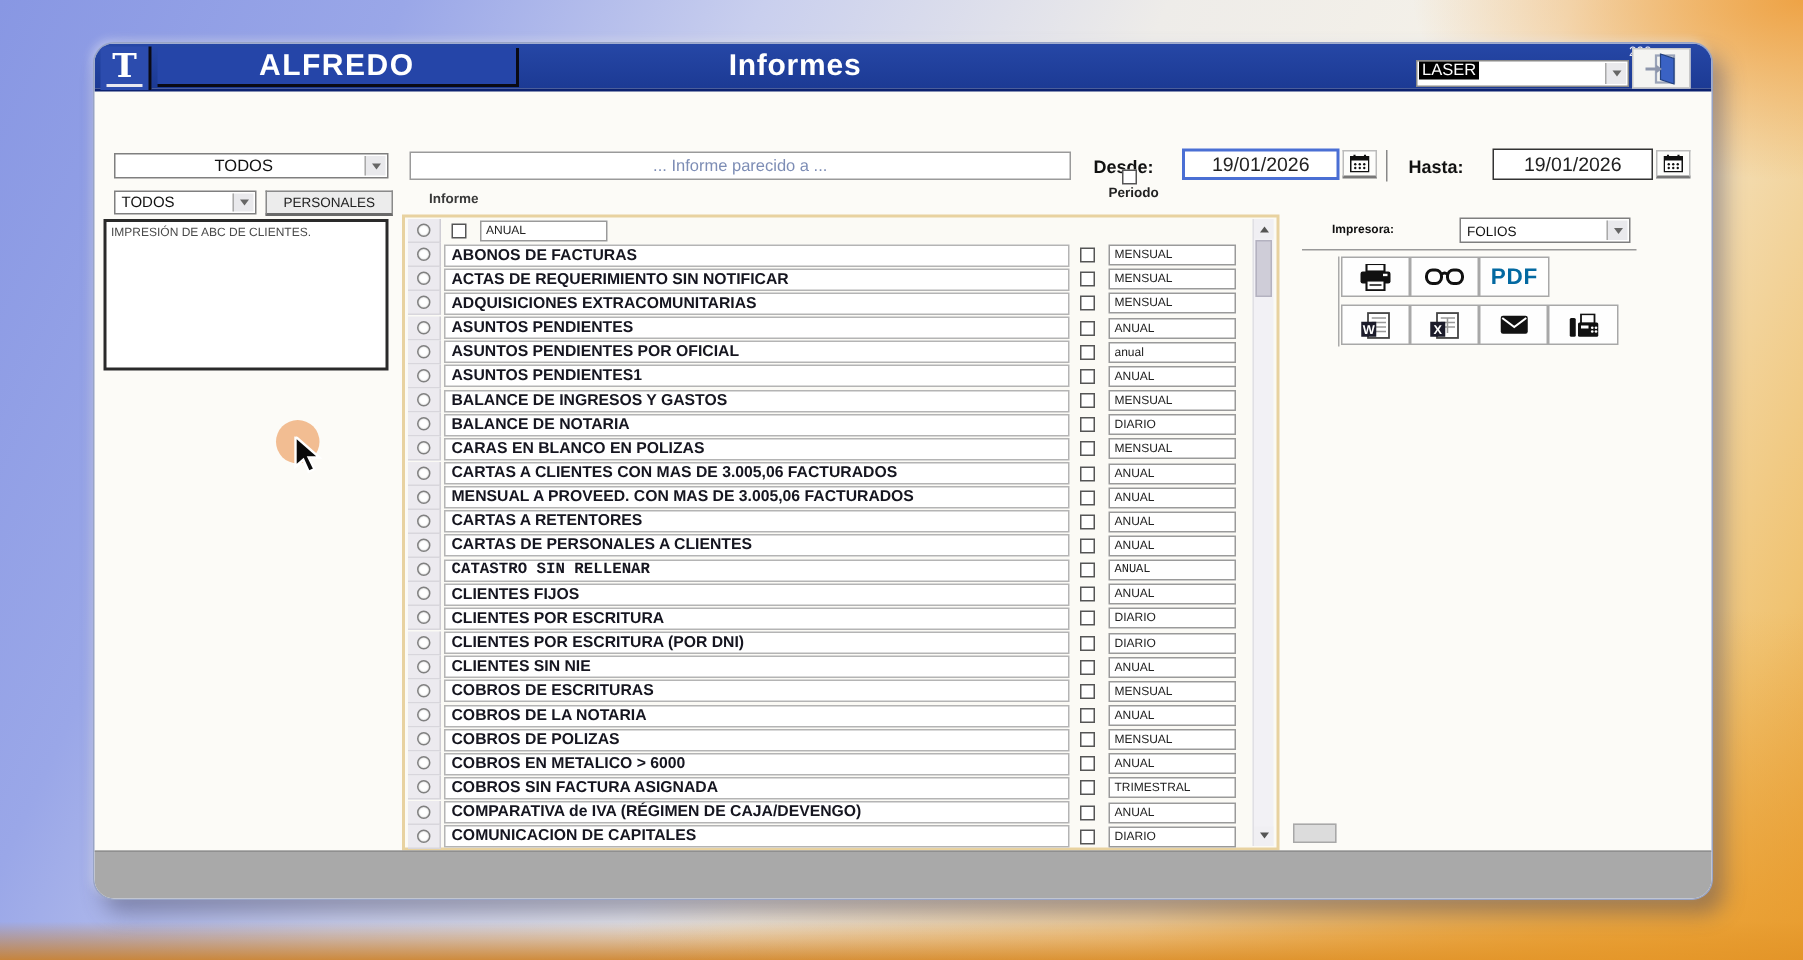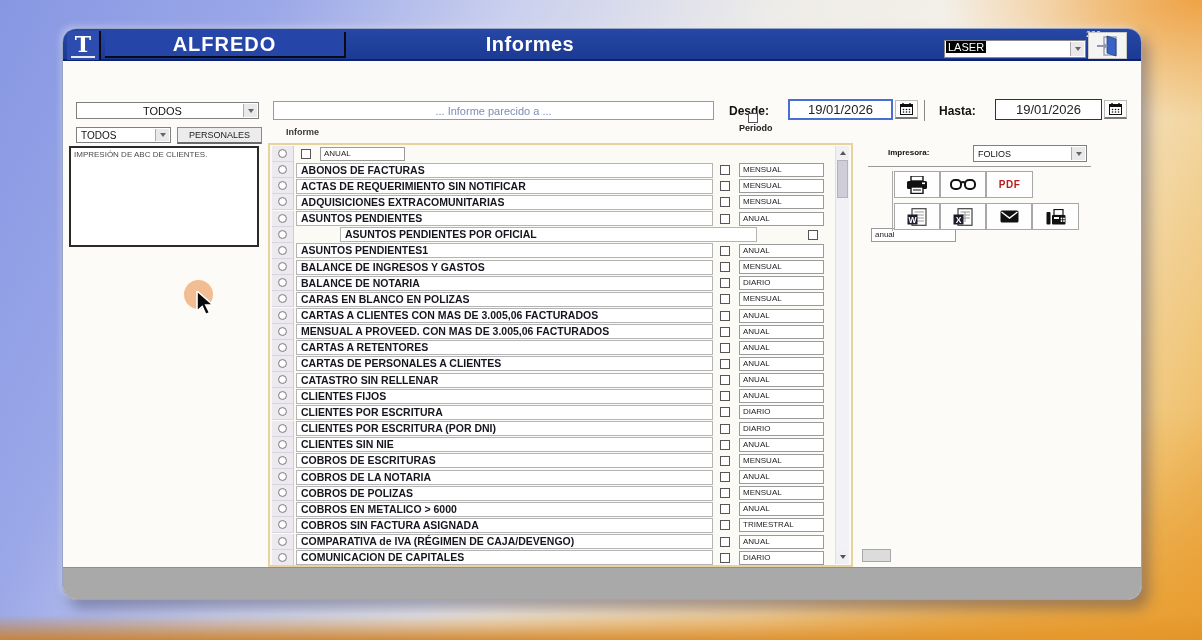--- a/index.html
+++ b/index.html
@@ -86,21 +86,21 @@
   .sb-thumb { position:absolute; left:1px; top:14px; width:11px; height:38px;
     background:#cfcdd8; border:1px solid #b4b2c0; }
   .mini-box { position:absolute; left:799px; top:486px; width:29px; height:13px;
     background:#dcdcdc; border:1px solid #a8a8a8; }
   
   .imp-label { position:absolute; left:825px; top:85px; font-size:8px; font-weight:bold; color:#111; }
   .hline { position:absolute; left:805px; top:103px; width:223px; height:1px; background:#999; }
   .vline { position:absolute; left:829px; top:108px; width:1px; height:60px; background:#aaa; }
   .icon-btn { position:absolute; height:27px; background:#fefefe; border:1px solid #a8a8a8;
     display:flex; align-items:center; justify-content:center; }
-  .pdf-text { font-weight:bold; font-size:10px; color:#b91c1c; letter-spacing:.5px;
+  .pdf-text { font-weight:bold; font-size:15px; color:#0369a1; letter-spacing:.5px;
     font-family:"Liberation Sans", sans-serif; }
   
   .footer { position:absolute; left:0; bottom:0; width:100%; height:32px;
     background:#a9a9a9; border-top:1px solid #8f8f8f; }
   
   .click-glow { position:absolute; left:184px; top:280px; width:29px; height:29px; border-radius:50%;
     background:#f2bd92; z-index:50; }
   .cursor { position:absolute; left:196px; top:291px; z-index:51; }
 </style>
 </head>
@@ -243,21 +243,21 @@
           <div class="report-row" style="top: 65.6px;">
     <div class="rcell">
       <span class="radio"></span>
     </div>
     <div class="ncell">ASUNTOS PENDIENTES</div>
     <span class="ckwrap">
               <span class="checkbox"></span>
             </span>
     <div class="pcell">ANUAL</div>
   </div>
-          <div class="report-row" style="top: 81.75px; gap: 44px;">
+          <div class="report-row" style="top: 81.75px;">
     <div class="rcell">
       <span class="radio"></span>
     </div>
     <div class="ncell">ASUNTOS PENDIENTES POR OFICIAL</div>
     <span class="ckwrap">
               <span class="checkbox"></span>
             </span>
     <div class="pcell">anual</div>
   </div>
           <div class="report-row" style="top: 97.9px;">
@@ -333,21 +333,21 @@
           <div class="report-row" style="top: 210.95px;">
     <div class="rcell">
       <span class="radio"></span>
     </div>
     <div class="ncell">CARTAS DE PERSONALES A CLIENTES</div>
     <span class="ckwrap">
               <span class="checkbox"></span>
             </span>
     <div class="pcell">ANUAL</div>
   </div>
-          <div class="report-row" style="top: 227.1px;">
+          <div class="report-row" style="top: 227.1px; font-family: Liberation Mono, monospace;">
     <div class="rcell">
       <span class="radio"></span>
     </div>
     <div class="ncell">CATASTRO SIN RELLENAR</div>
     <span class="ckwrap">
               <span class="checkbox"></span>
             </span>
     <div class="pcell">ANUAL</div>
   </div>
           <div class="report-row" style="top: 243.25px; justify-content: center;">

